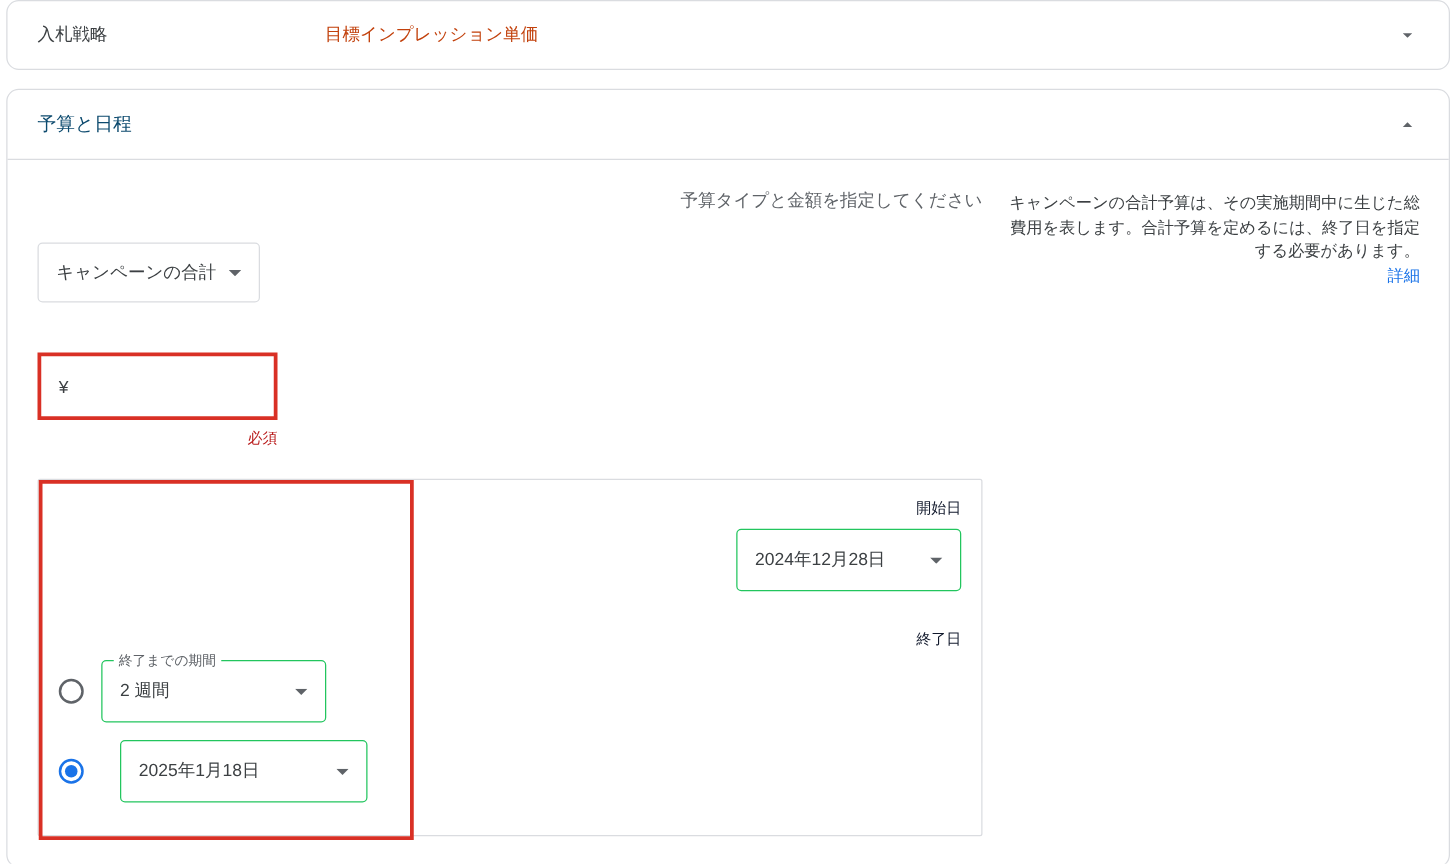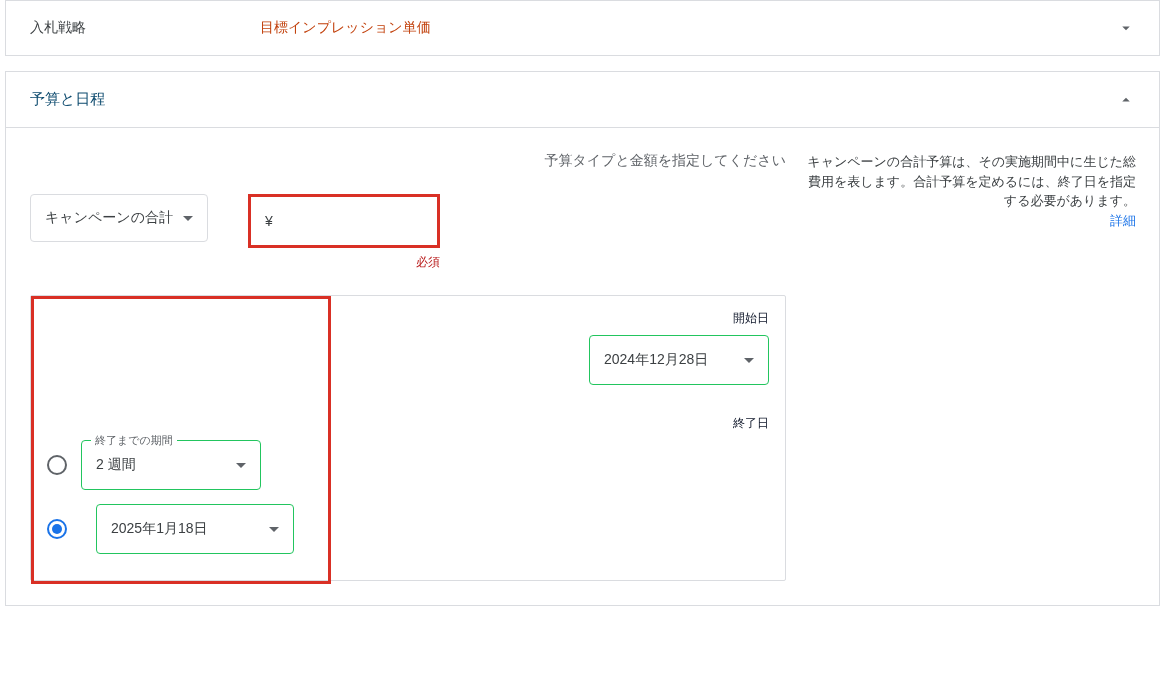--- a/index.html
+++ b/index.html
@@ -11,21 +11,21 @@
       font-size: 14px;
     }
     .container {
       width: 1165px;
       height: 691px;
       position: relative;
       padding: 0 5px;
     }
     .card {
       border: 1px solid #dadce0;
-      border-radius: 0;
+      border-radius: 10px;
       background: #fff;
       margin-bottom: 15px;
     }
     .card-header {
       display: flex;
       align-items: center;
       padding: 18px 24px;
       cursor: pointer;
     }
     .card-header.with-border {
@@ -76,20 +76,21 @@
     .instruction {
       color: #5f6368;
       font-size: 14px;
       margin-bottom: 24px;
     }
     .budget-row {
       display: flex;
       align-items: flex-start;
       gap: 40px;
       margin-bottom: 24px;
+      flex-direction: column;
     }
     .dropdown-btn {
       border: 1px solid #dadce0;
       border-radius: 4px;
       background: #fff;
       padding: 14px 14px;
       display: inline-flex;
       align-items: center;
       gap: 10px;
       cursor: pointer;

